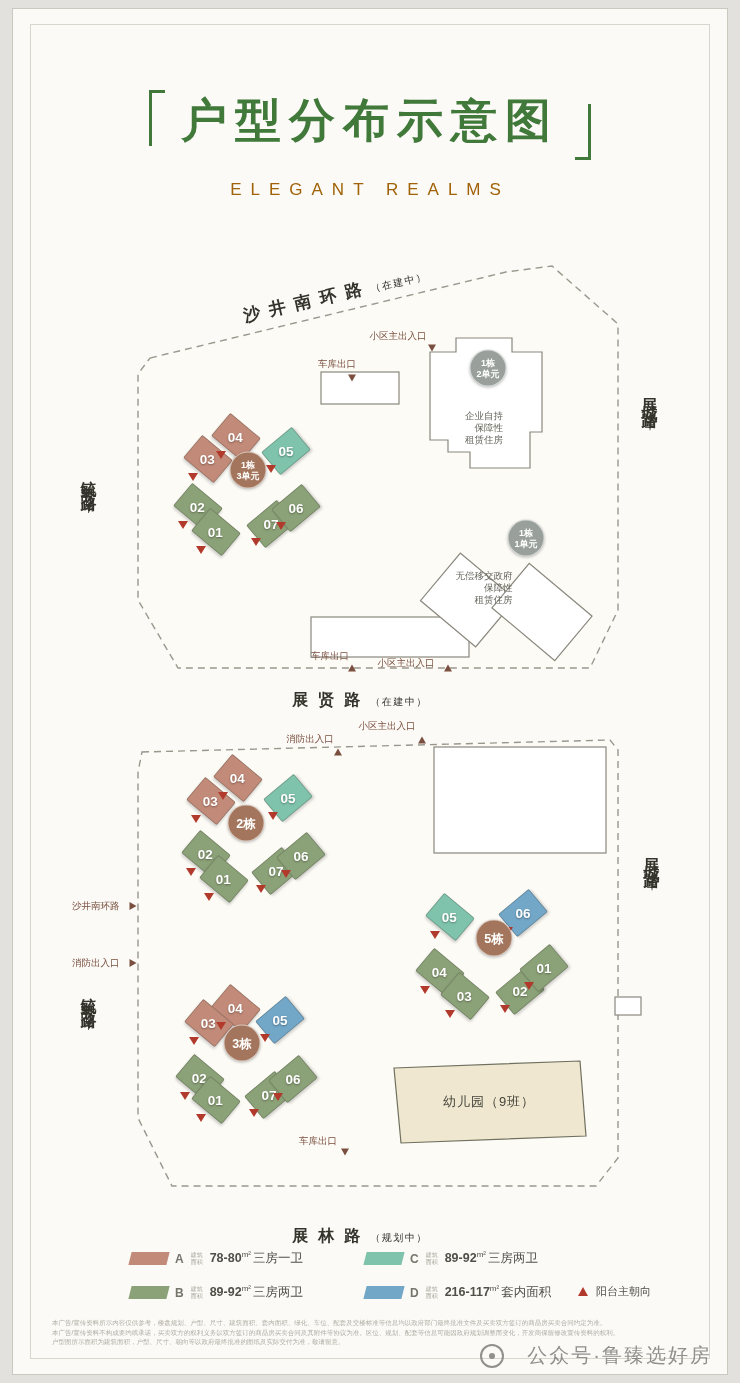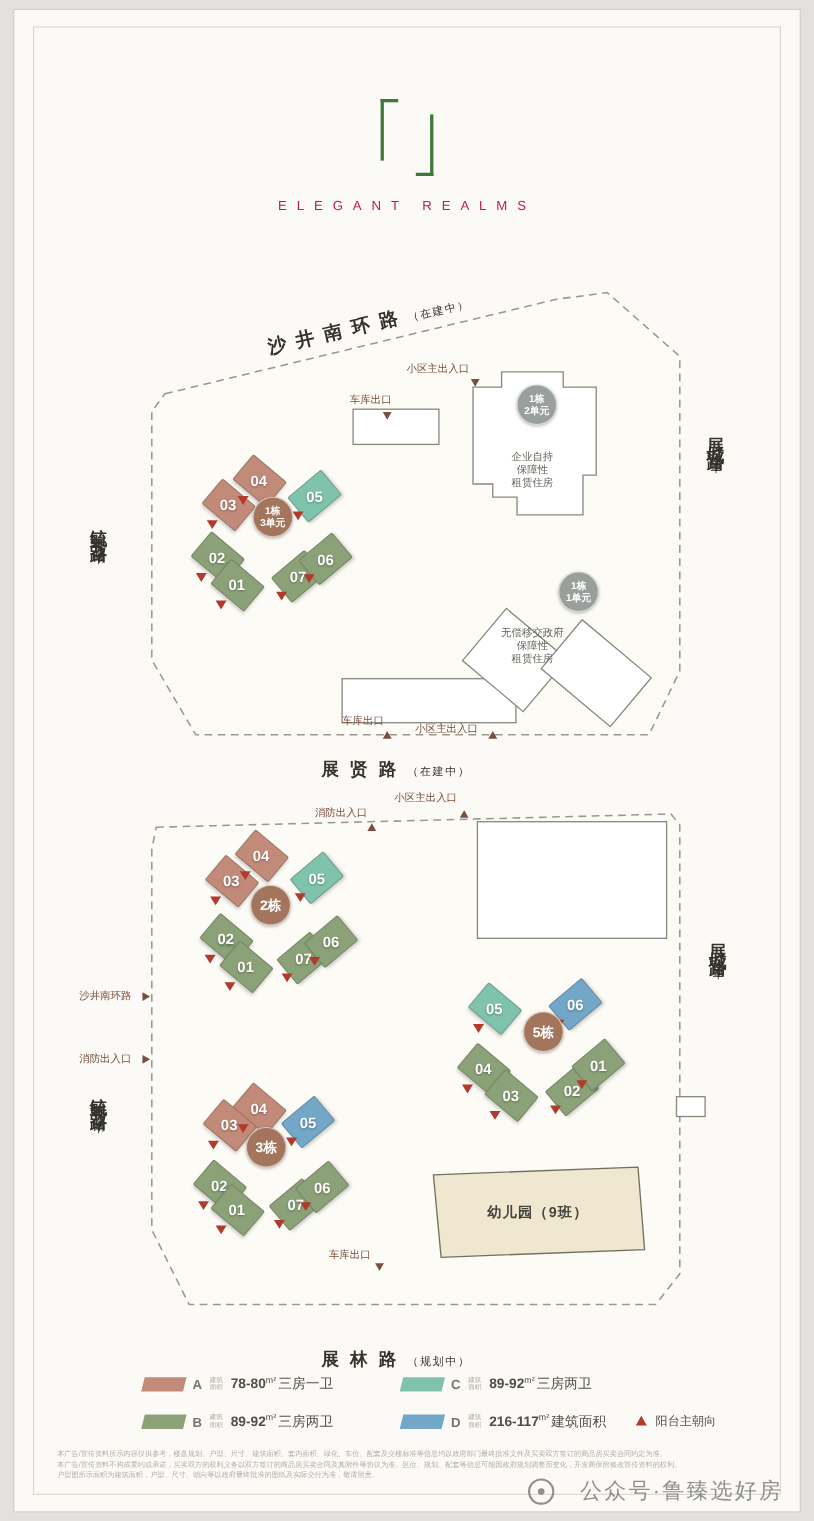--- a/index.html
+++ b/index.html
@@ -10,21 +10,21 @@
           border:1px solid #ccc8c0;}
   .frame{position:absolute;left:30px;top:24px;right:30px;bottom:24px;border:1px solid #dad6cd;}
 
   
   .header{position:absolute;left:0;top:88px;width:740px;text-align:center;z-index:5;}
   .title-row{display:flex;align-items:flex-start;justify-content:center;gap:16px;}
   .brk{width:16px;height:56px;flex:0 0 auto;}
   .brk-l{border-left:3px solid var(--c-title_green,#40793a);border-top:3px solid var(--c-title_green,#40793a);margin-top:2px;}
   .brk-r{border-right:3px solid var(--c-title_green,#40793a);border-bottom:3px solid var(--c-title_green,#40793a);margin-top:16px;}
   .title{margin:0;font-size:46px;font-weight:bold;color:var(--c-title_green,#40793a);letter-spacing:8px;line-height:1.4;}
-  .subtitle{margin-top:20px;font-size:12px;letter-spacing:9px;color:#be185d;}
+  .subtitle{margin-top:20px;font-size:17px;letter-spacing:9px;color:#a16207;}
 
   
   #lines{position:absolute;left:0;top:0;z-index:1;}
   #diagram{position:absolute;left:0;top:0;width:740px;height:1383px;z-index:2;}
   .boundary{fill:#fcfbf6;stroke:#9a988d;stroke-width:1.4;stroke-dasharray:7 5;}
   .solid{fill:#ffffff;stroke:#8a887d;stroke-width:1.2;}
 
   .tower{position:absolute;width:40px;height:30px;border:1px solid rgba(70,70,60,.28);
          border-radius:2px;box-shadow:1px 2px 3px rgba(0,0,0,.18);
          display:flex;align-items:center;justify-content:center;}
@@ -43,24 +43,24 @@
   .road.diag,.road.horiz{transform:translate(-50%,-50%);}
   .road.vert{writing-mode:vertical-rl;transform:translate(-50%,0);text-align:start;}
   .road.vert .main{letter-spacing:7px;font-size:16px;}
   .road.vert .sub{letter-spacing:2px;}
   .road.horiz .main{font-size:16px;letter-spacing:10px;}
 
   .ent{position:absolute;font-size:9.5px;color:#7a4f3f;transform:translate(-50%,-50%);
        white-space:nowrap;z-index:3;}
   .ent.left{transform:translate(0,-50%);}
 
-  .note{position:absolute;transform:translate(-50%,-50%);text-align:center;color:#63635a;
+  .note{position:absolute;transform:translate(-50%,-50%);text-align:right;color:#63635a;
         font-size:9.5px;line-height:12px;white-space:nowrap;z-index:3;}
   .note span{display:block;}
-  .note.kg span{font-size:13px;font-weight:bold;color:#45453c;letter-spacing:1px;}
+  .note.kg span{font-size:13px;font-weight:normal;color:#45453c;letter-spacing:1px;}
 
   .mark{position:absolute;width:0;height:0;z-index:3;}
   .mark.red{border-left:5px solid transparent;border-right:5px solid transparent;
             border-bottom:8px solid var(--c-balcony_red,#b23a2c);}
   .mark.brown{border-left:4px solid transparent;border-right:4px solid transparent;
               border-bottom:7px solid var(--c-entrance_brown,#7a4f3f);}
 
   
   .legend{position:absolute;left:0;top:0;width:740px;z-index:5;}
   .li{position:absolute;display:flex;align-items:center;gap:7px;white-space:nowrap;}
@@ -103,20 +103,21 @@
       <rect x="501" y="583" width="82" height="58" transform="rotate(40 542 612)" class="solid"></rect>
       <rect x="434" y="747" width="172" height="106" transform="rotate(0 520 800)" class="solid"></rect>
       <rect x="615" y="997" width="26" height="18" transform="rotate(0 628 1006)" class="solid"></rect>
       <polygon points="430,352 456,352 456,338 512,338 512,352 542,352 542,432 530,432 530,468 470,468 470,452 448,452 448,440 430,440" fill="#ffffff" stroke="#8a887d" stroke-width="1.2"></polygon>
       <polygon points="394,1068 580,1061 586,1136 401,1143" fill="#efe7cf" stroke="#70705f" stroke-width="1.2"></polygon>
     </svg>
 
   <div class="header">
     <div class="title-row">
       <span class="brk brk-l"></span>
+      <h1 class="title">户型分布示意图</h1>
       <span class="brk brk-r"></span>
     </div>
     <div class="subtitle">ELEGANT REALMS</div>
   </div>
 
   <div id="diagram">
       <div class="tower" style="left: 236px; top: 437px; background: rgb(194, 138, 120); transform: translate(-50%, -50%) rotate(40deg);">
         <span class="num" style="transform: rotate(-40deg);">04</span>
       </div>
       <div class="mark red" style="left: 221px; top: 455px; transform: translate(-50%, -50%) rotate(180deg);"></div>
@@ -313,21 +314,21 @@
         </span>
       <span class="lv"><b>89-92</b><sup>m²</sup><em>三房两卫</em></span>
     </div>
     <div class="li" style="left:365px;top:1284px">
       <span class="sw" style="background: rgb(114, 167, 200);"></span>
       <span class="lk">D</span>
       <span class="pf">
           <i>建筑</i>
           <i>面积</i>
         </span>
-      <span class="lv"><b>216-117</b><sup>m²</sup><em>建筑面积</em></span>
+      <span class="lv"><b>216-117</b><sup>m²</sup><em>套内面积</em></span>
     </div>
     <div class="li" style="left:578px;top:1284px">
       <span class="tri-inline"></span>
       <span class="balcony-label">阳台主朝向</span>
     </div>
   </div>
 
   <p class="disclaimer">
     <span>本广告/宣传资料所示内容仅供参考，楼盘规划、户型、尺寸、建筑面积、套内面积、绿化、车位、配套及交楼标准等信息均以政府部门最终批准文件及买卖双方签订的商品房买卖合同约定为准。</span>
     <span>本广告/宣传资料不构成要约或承诺，买卖双方的权利义务以双方签订的商品房买卖合同及其附件等协议为准。区位、规划、配套等信息可能因政府规划调整而变化，开发商保留修改宣传资料的权利。</span>

